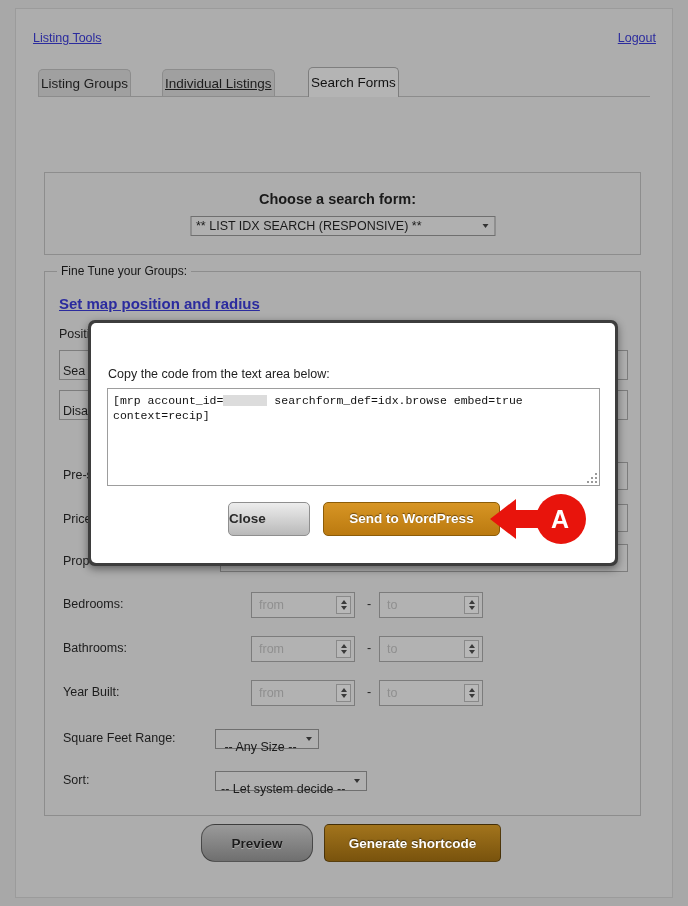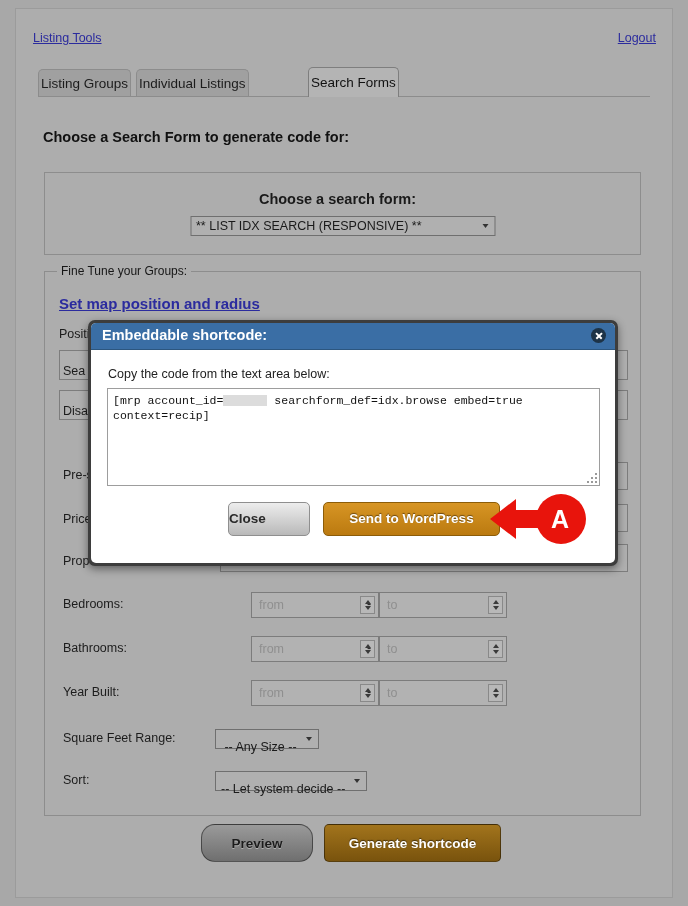--- a/index.html
+++ b/index.html
@@ -78,21 +78,21 @@
   }
   .tab.active {
     background: #b4b4b4;
     border-color: #7e7e7e;
     height: 30px;
     line-height: 30px;
     z-index: 3;
     color: #111;
   }
   #tab-0 { left: 0; }
-  #tab-1 { left: 98px; }
+  #tab-1 { left: 124px; text-decoration: underline; }
   #tab-2 { left: 270px; }
 
   
   #choose-headline {
     position: absolute;
     left: 27px; top: 120px;
     font-size: 14.5px;
     font-weight: bold;
     color: #111;
   }
@@ -213,21 +213,21 @@
   }
   .field-label {
     position: absolute;
     left: 18px;
     top: 5px;
     font-size: 12.5px;
     color: #1c1c1c;
   }
   .spinner {
     position: absolute;
-    width: 128px;
+    width: 104px;
     height: 26px;
     background: #b2b2b2;
     border: 1px solid #7c7c7c;
     box-sizing: border-box;
   }
   .spinner .ph {
     position: absolute;
     left: 7px; top: 5px;
     font-size: 12.5px;
     color: #8f8f8f;
@@ -471,21 +471,20 @@
     <span class="top-link" id="listing-tools-link">Listing Tools</span>
     <span class="top-link" id="logout-link">Logout</span>
   </div>
 
   <div id="tab-bar">
     <div class="tab" id="tab-0">Listing Groups</div>
     <div class="tab" id="tab-1">Individual Listings</div>
     <div class="tab active" id="tab-2">Search Forms</div>
   </div>
 
-  <div id="choose-headline">Choose a Search Form to generate code for:</div>
 
   <div id="form-chooser-panel">
     <div id="form-chooser-title">Choose a search form:</div>
     <div id="search-form-select">
       <span>** LIST IDX SEARCH (RESPONSIVE) **</span>
       <span class="sel-arrow"></span>
     </div>
   </div>
 
   <div id="fine-tune">
@@ -569,24 +568,20 @@
 
   <div id="bottom-buttons">
     <div class="btn3d" id="preview-button">Preview</div>
     <div class="btn3d" id="generate-shortcode-button">Generate shortcode</div>
   </div>
 
 </div>
 
 <div id="modal">
   <div id="modal-inner">
-    <div id="modal-header">
-      <span id="modal-title">Embeddable shortcode:</span>
-      <span id="modal-close"></span>
-    </div>
 
     <div id="modal-instruction">Copy the code from the text area below:</div>
 
     <div id="shortcode-textarea"><span>[mrp account_id=</span><span id="redaction-block"></span><span> searchform_def=idx.browse embed=true context=recip]</span>
       <span id="resize-grip">
         <span style="right:0;bottom:0;"></span>
         <span style="right:4px;bottom:0;"></span>
         <span style="right:8px;bottom:0;"></span>
         <span style="right:0;bottom:4px;"></span>
         <span style="right:4px;bottom:4px;"></span>

